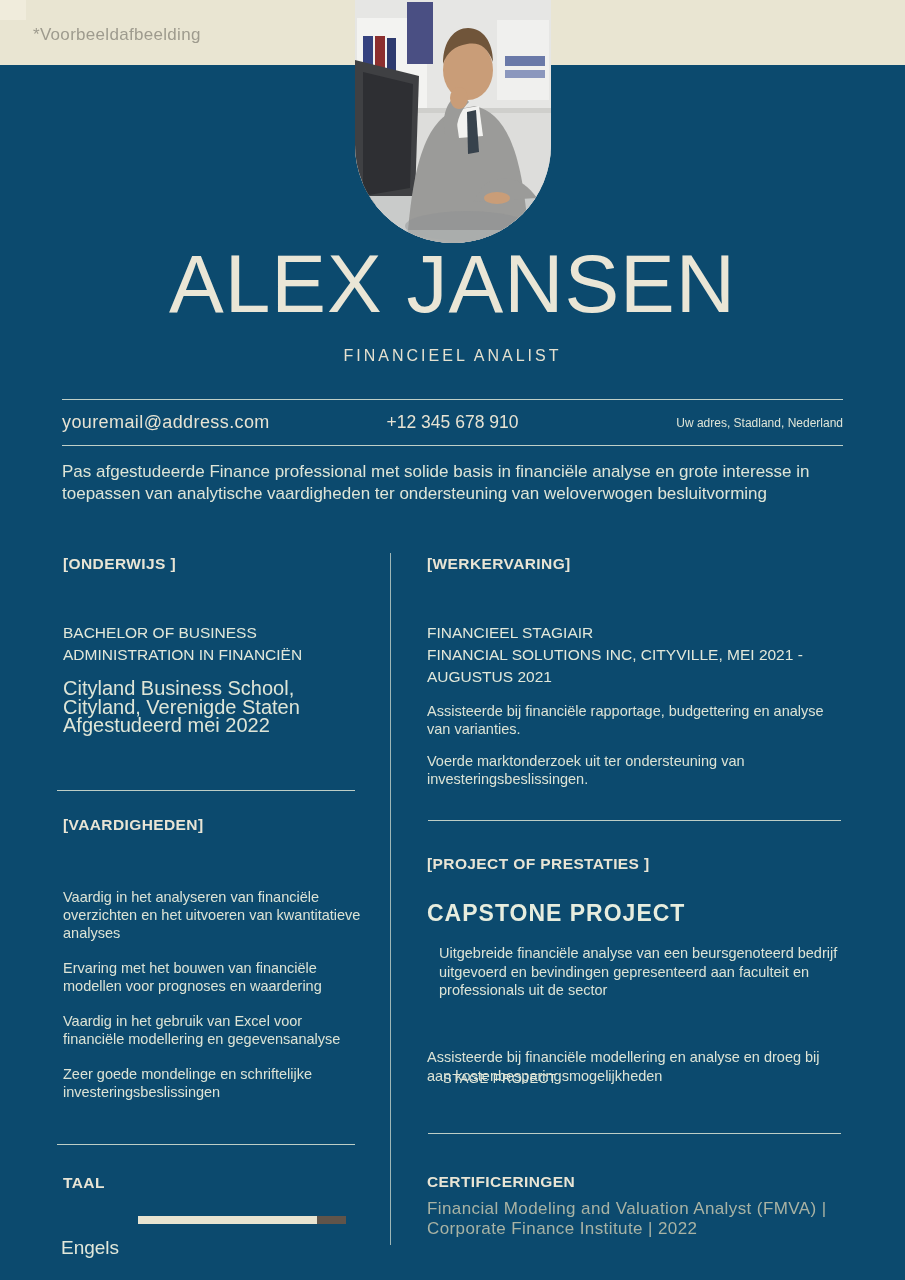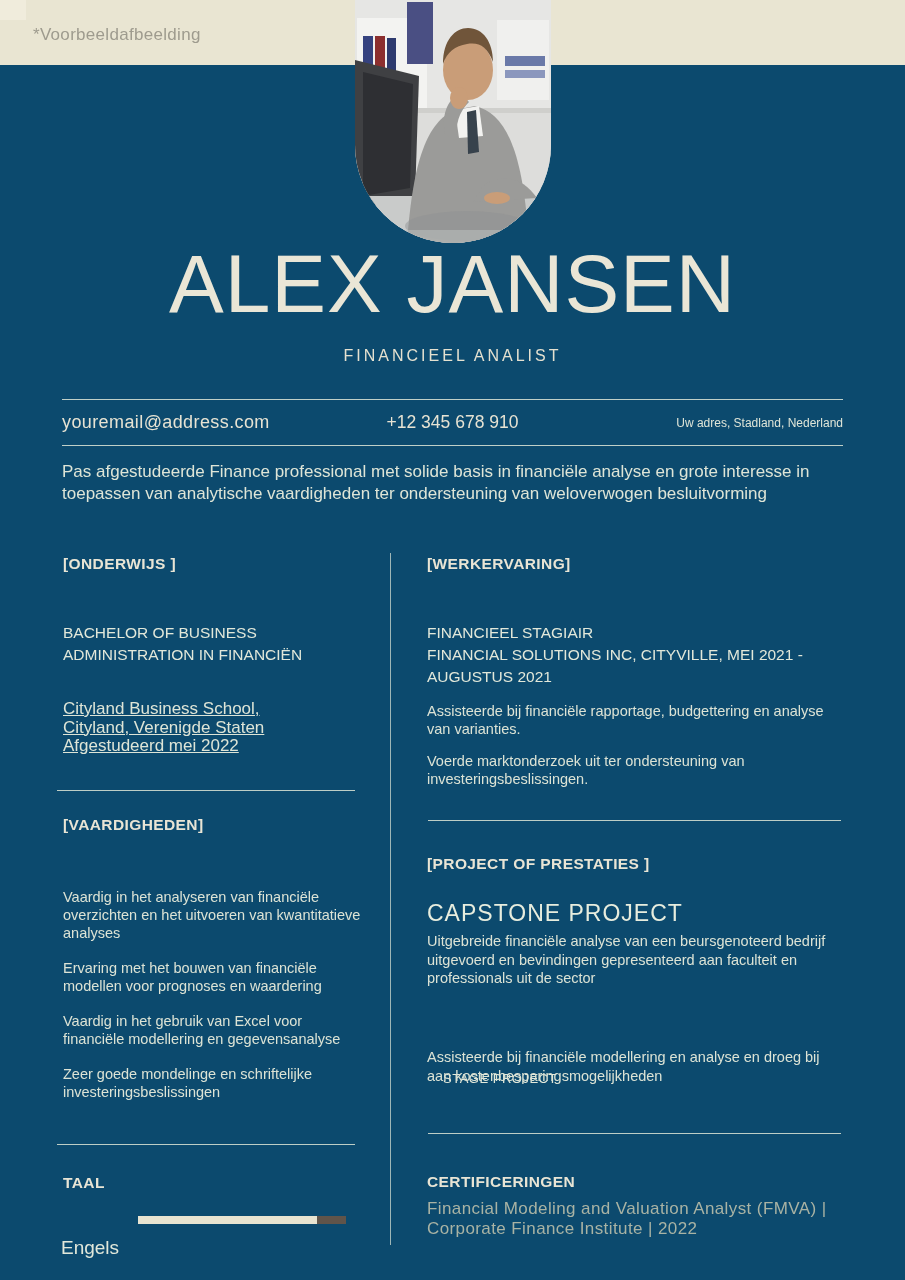--- a/index.html
+++ b/index.html
@@ -39,32 +39,32 @@
   
   .sec{font-size:15.5px;font-weight:700;letter-spacing:.4px;color:#e9e5d5;margin:0;}
   .edu-h{top:555px;left:63px;}
   .ski-h{top:816px;left:63px;}
   .taal-h{top:1174px;left:63px;}
   .werk-h{top:555px;left:427px;}
   .proj-h{top:855px;left:427px;}
   .cert-h{top:1173px;left:427px;}
   
   .degree{top:622px;left:63px;width:300px;font-size:15.5px;line-height:22px;color:#e2e8da;}
-  .school{top:700px;left:63px;width:300px;font-size:17px;line-height:18.5px;color:#dee5d7;text-decoration:underline;}
+  .school{top:679px;left:63px;width:300px;font-size:20px;line-height:18.5px;color:#dee5d7;}
   .skills{top:888px;left:63px;width:300px;}
   .skills p{margin:0 0 17px 0;font-size:14.5px;line-height:18px;color:#dce3d5;}
   .lang-name{top:1210px;left:61px;font-size:19px;color:#e2e8da;margin-top:27px;}
   .bar{top:1216px;left:138px;width:208px;height:8px;background:#60544a;}
   .bar-fill{height:100%;background:#e8e4d1;}
   
   .job{top:622px;left:427px;width:420px;font-size:15.5px;line-height:22px;color:#e2e8da;}
   .exp-body{top:703px;left:427px;width:418px;}
   .exp-body p{margin:0 0 15px 0;font-size:14.5px;line-height:17.5px;color:#dce3d5;}
-  .proj1-t{top:900px;left:427px;font-size:23px;font-weight:400;letter-spacing:1px;color:#e7edde;margin:0;}
-  .proj1-d{top:932px;left:427px;width:420px;font-size:14.5px;line-height:18.5px;color:#dce3d5;margin:0;}
+  .proj1-t{top:900px;left:427px;font-size:23px;font-weight:700;letter-spacing:1px;color:#e7edde;margin:0;}
+  .proj1-d{top:932px;left:427px;width:420px;font-size:14.5px;line-height:18.5px;color:#dce3d5;margin:12px;}
   .proj2-t{top:1055px;left:427px;font-size:13px;font-weight:400;letter-spacing:.5px;color:#e2e8da;margin:16px;}
   .proj2-d{top:1048px;left:427px;width:420px;font-size:14.5px;line-height:18.5px;color:#dce3d5;margin:0;}
   .cert-t{top:1199px;left:427px;width:425px;font-size:17px;line-height:19.5px;letter-spacing:.4px;color:#a9b3a4;margin:0;}
 </style>
 </head>
 <body>
 
 <div class="page">
 
   <div class="abs topbar">

